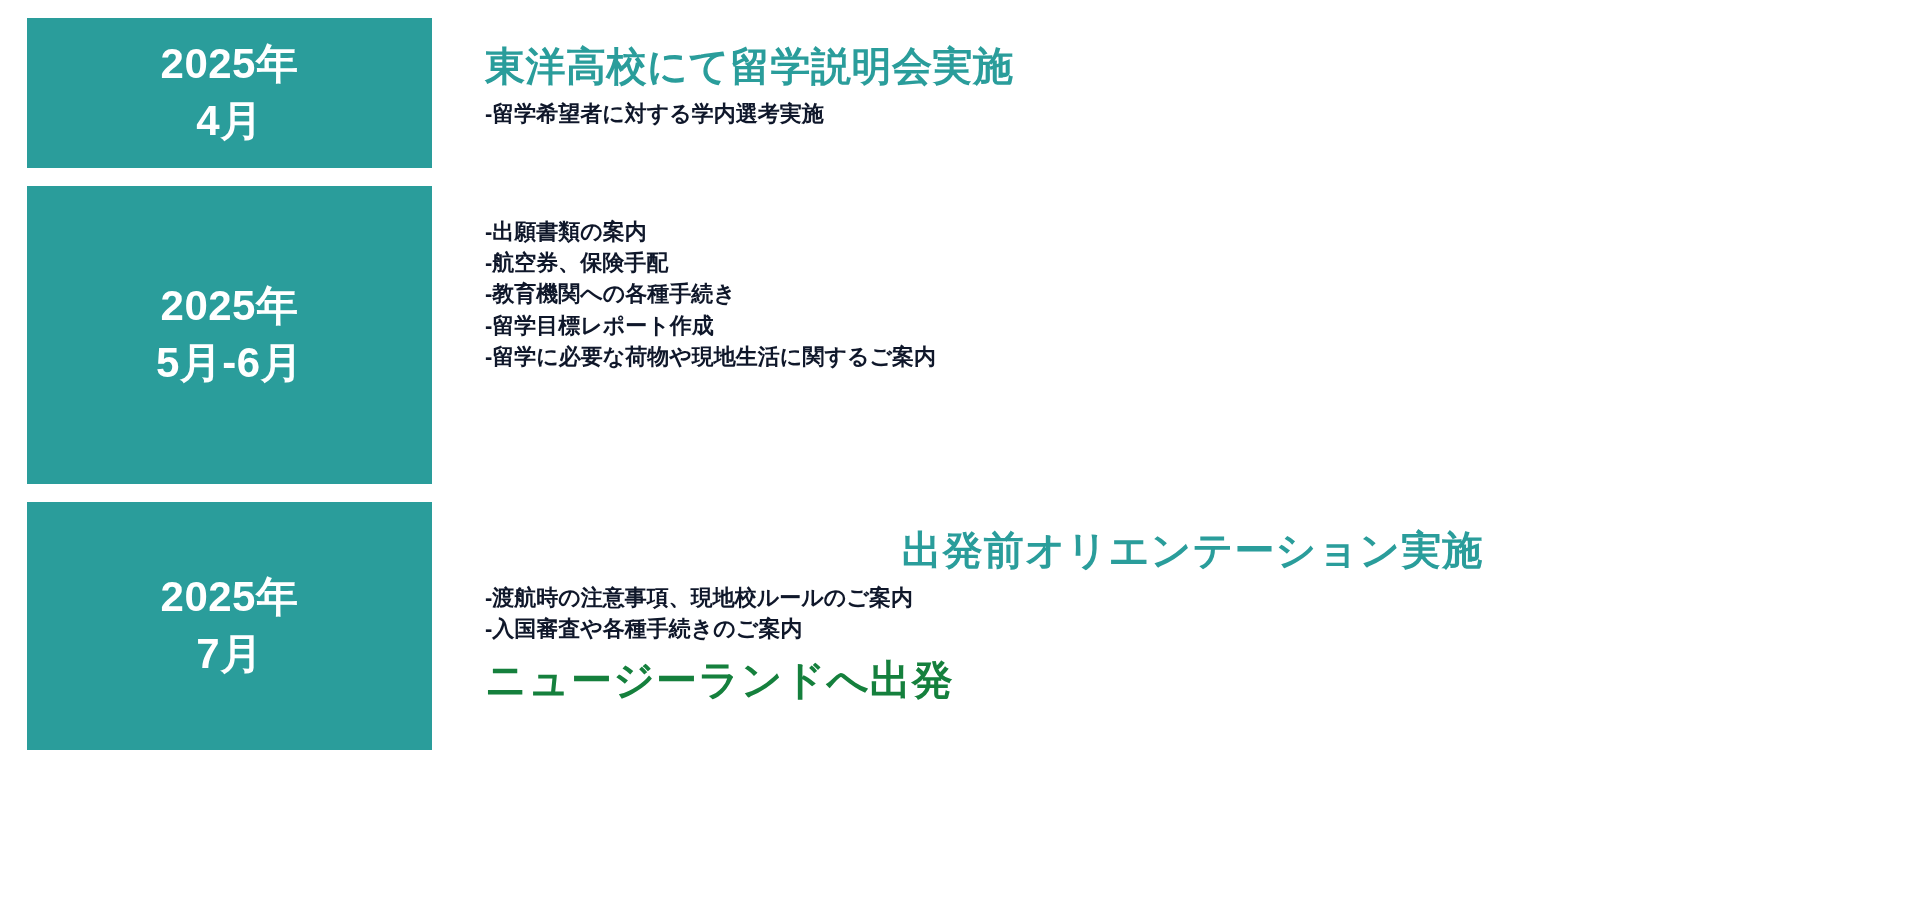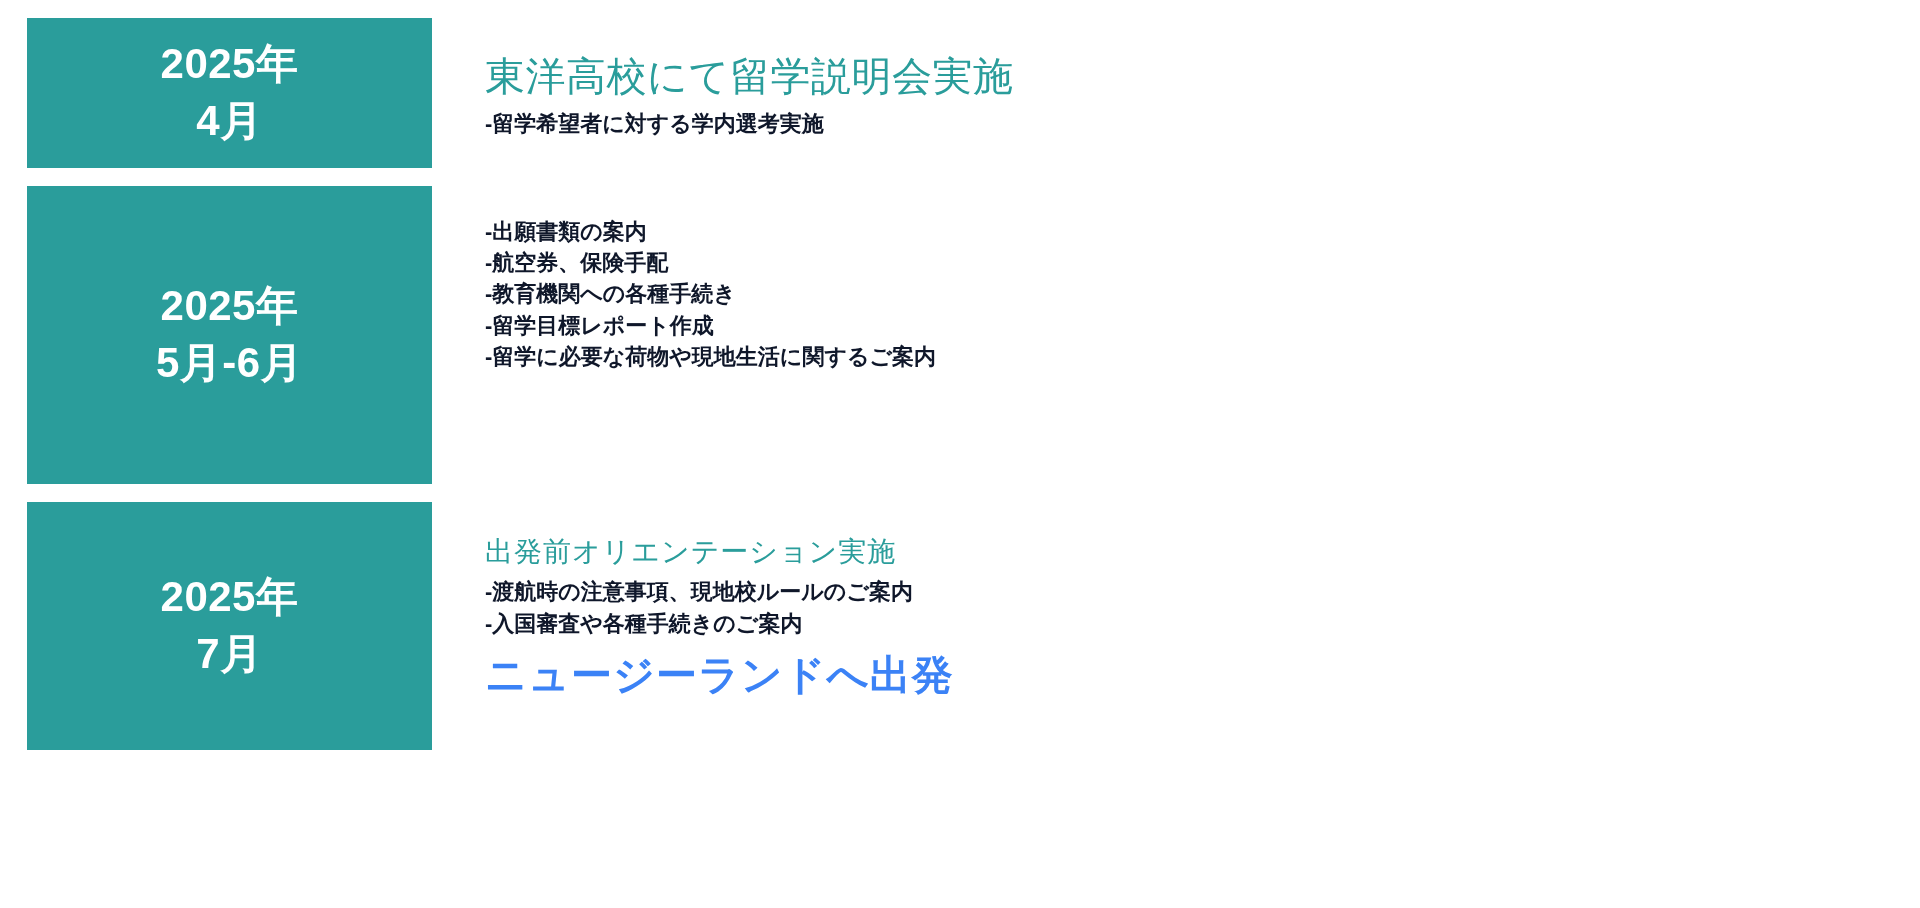--- a/index.html
+++ b/index.html
@@ -54,60 +54,60 @@
     flex: 1 1 auto;
     padding-left: 53px;
     padding-right: 20px;
     box-sizing: border-box;
     display: flex;
     flex-direction: column;
     justify-content: center;
   }
   .heading {
     color: #2a9d9b;
-    font-weight: normal;
+    font-weight: bold;
     font-size: 41px;
     line-height: 1.3;
-    margin: 10px 0 6px 0;
+    margin: 0 0 6px 0;
     letter-spacing: 1px;
     white-space: nowrap;
   }
   .bullets {
     margin: 0;
     padding: 0;
     list-style: none;
   }
   .bullets li {
     color: #0f172a;
     font-weight: bold;
     font-size: 22px;
     line-height: 1.42;
     white-space: nowrap;
   }
   .footer-heading {
-    color: #3b82f6;
+    color: #15803d;
     font-weight: bold;
     font-size: 41px;
     line-height: 1.3;
     margin: 10px 0 0 0;
     letter-spacing: 1px;
     white-space: nowrap;
   }
 
   
   .row-1 .date-cell { height: 150px; }
   .row-1 .content-cell { height: 150px; justify-content: flex-start; padding-top: 22px; }
   .row-1 .heading { font-size: 40px; letter-spacing: 0.5px; }
 
   .row-2 .date-cell { height: 298px; }
   .row-2 .content-cell { height: 298px; justify-content: flex-start; padding-top: 30px; }
 
   .row-3 .date-cell { height: 248px; }
   .row-3 .content-cell { height: 248px; justify-content: flex-start; padding-top: 22px; }
-  .row-3 .heading { font-size: 28px; }
+  .row-3 .heading { font-size: 40px; text-align: center; }
 </style>
 </head>
 <body>
 
 <div class="timeline">
 
   <div class="row row-1">
     <div class="date-cell">
       <span class="date-line">2025年</span>
       <span class="date-line">4月</span>

